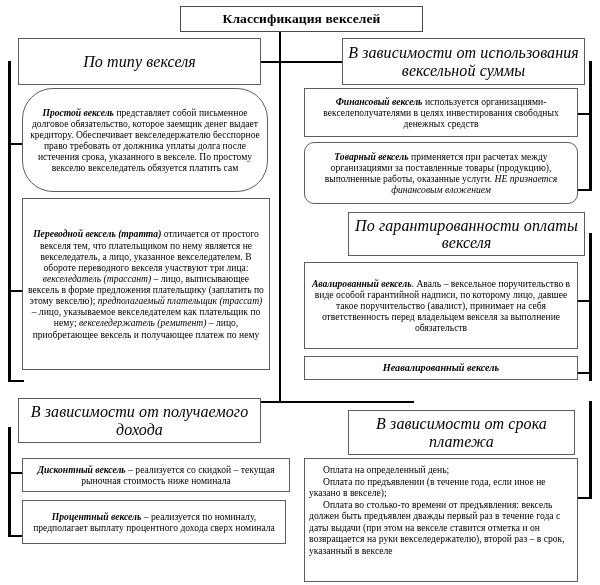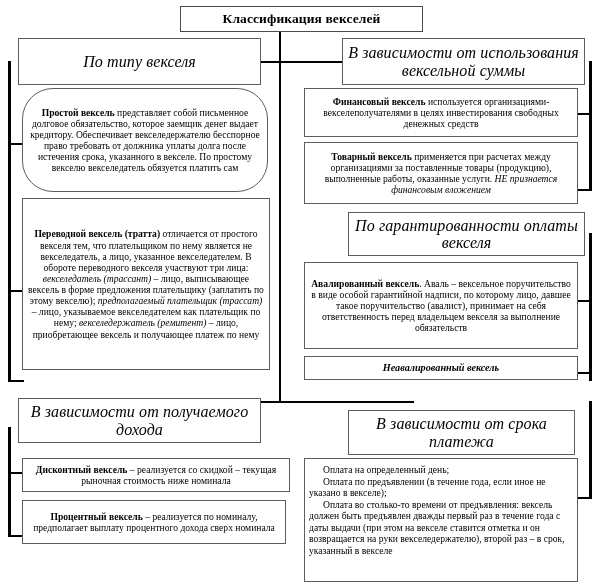--- a/index.html
+++ b/index.html
@@ -62,21 +62,21 @@
     align-items: flex-start;
     padding: 5px 4px 3px 4px;
     line-height: 1.2;
   }
   .content.single {
     font-style: italic;
     font-weight: bold;
     font-size: 10.2px;
   }
 
-  b.lead { font-weight: bold; }
+  b.lead { font-style: italic; font-weight: bold; }
   i.term { font-style: italic; }
   i.emph { font-style: italic; }
 
   .listbox p {
     margin: 0;
     text-indent: 14px;
   }
 
   
   .ln {
@@ -134,21 +134,21 @@
   <div class="ln bracket-v" style="left:589px; top:61px; width:3px; height:130px;"></div>
   <div class="ln stub" style="left:576px; top:113px; width:16px; height:2px;"></div>
   <div class="ln stub" style="left:576px; top:189px; width:16px; height:2px;"></div>
 
   <div class="box content" style="left:304px; top:88px; width:274px; height:49px;">
     <span class="inner">
       <b class="lead">Финансовый вексель</b><span> используется организациями-векселеполучателями в целях инвестирования свободных денежных средств</span>
     </span>
   </div>
 
-  <div class="box content" style="left:304px; top:142px; width:274px; height:62px;">
+  <div class="box content" style="left:304px; top:142px; width:274px; height:62px;border-radius:10px;">
     <span class="inner">
       <b class="lead">Товарный вексель</b><span> применяется при расчетах между организациями за поставленные товары (продукцию), выполненные работы, оказанные услуги. </span><i class="emph">НЕ признается финансовым вложением</i>
     </span>
   </div>
 
   <div class="box hdr" style="left:348px; top:212px; width:237px; height:44px;">
     <span class="inner">По гарантированности оплаты векселя</span>
   </div>
 
   <div class="ln bracket-v" style="left:589px; top:233px; width:3px; height:148px;"></div>

